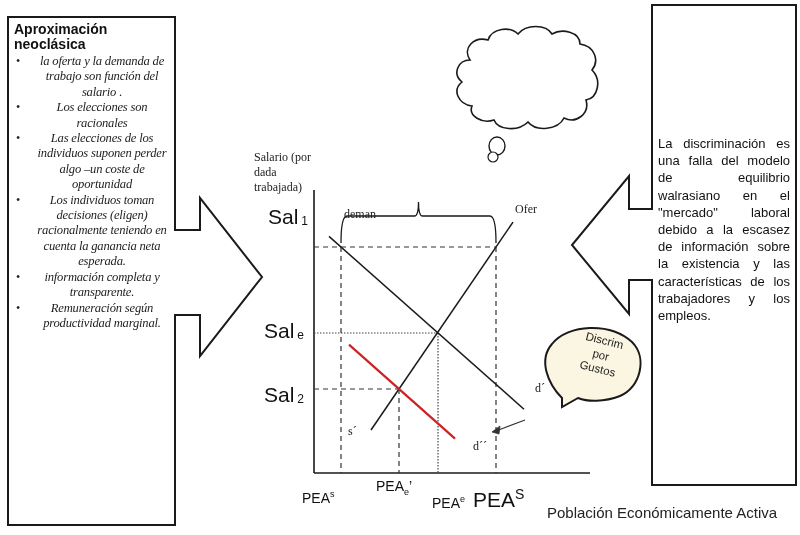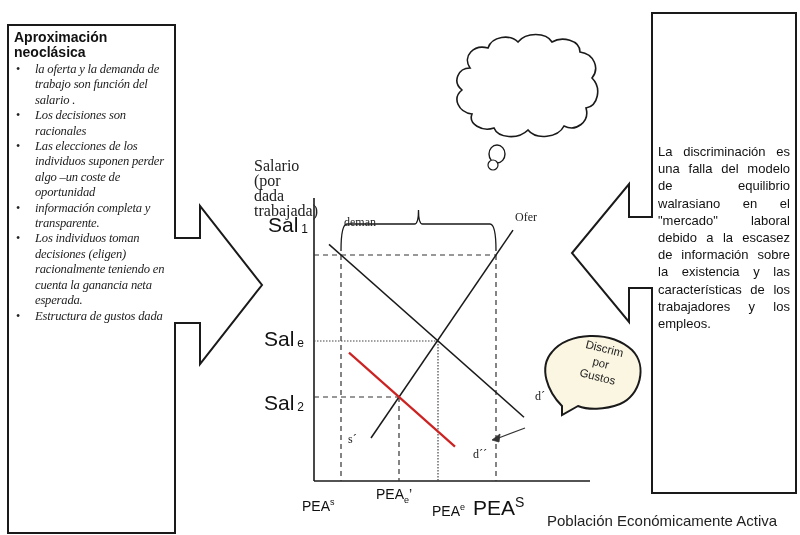--- a/index.html
+++ b/index.html
@@ -1,27 +1,27 @@
 <!DOCTYPE html>
 <html><head>
 <meta charset="utf-8">
 <style>
   html, body { margin: 0; padding: 0; background: #ffffff; }
   body { width: 800px; height: 535px; position: relative; overflow: hidden; font-family: "Liberation Sans", sans-serif; }
-  #stage { position: absolute; left: 0; top: 8px; width: 800px; height: 413px; }
+  #stage { position: absolute; left: 0; top: 0; width: 800px; height: 413px; }
   .abs { position: absolute; }
   .left-box-text { left: 14px; top: 22px; width: 155px; }
   .left-title { font-family: "Liberation Sans", sans-serif; font-weight: bold; font-size: 14px; line-height: 15px; color: #111; margin: 0 0 2px 0; }
   .left-list { list-style: none; margin: 0; padding: 0; }
-  .left-list li { position: relative; padding-left: 21px; font-family: "Liberation Serif", serif; font-style: italic; font-size: 12.6px; line-height: 15.4px; color: #222; letter-spacing: -0.2px; }
+  .left-list li { position: relative; padding-left: 21px; font-family: "Liberation Serif", serif; font-style: italic; font-size: 12.6px; line-height: 15.4px; color: #222; letter-spacing: -0.2px; text-align: center; }
   .left-list li::before { content: "•"; position: absolute; left: 2px; top: 0; font-style: normal; font-size: 12px; }
   .right-text { left: 658px; top: 135px; width: 132px; font-family: "Liberation Sans", sans-serif; font-size: 13px; line-height: 17.2px; color: #111; text-align: justify; text-align-last: left; }
   .cloud-text { left: 483px; top: 70px; width: 115px; text-align: center; font-size: 11px; line-height: 16px; color: #222; }
   .speech-text { left: 566px; top: 333px; width: 70px; text-align: center; font-size: 11.5px; line-height: 14.5px; color: #222; transform: rotate(14deg); transform-origin: center; }
-  .axis-y-label { left: 254px; top: 150px; font-family: "Liberation Serif", serif; font-size: 16px; line-height: 15px; color: #222; width: 72px; }
+  .axis-y-label { left: 254px; top: 150px; font-family: "Liberation Serif", serif; font-size: 12px; line-height: 15px; color: #222; width: 72px; }
   .chart-title { left: 334px; top: 160px; font-size: 16.5px; color: #111; white-space: nowrap; }
   .sal-label { font-size: 21px; color: #111; white-space: nowrap; }
   .sal-label sub { font-size: 12px; vertical-align: baseline; position: relative; top: 1px; margin-left: 3px; }
   .curve-label { font-family: Liberation Serif, serif; font-size: 12px; color: #222; white-space: nowrap; }
   .pea { color: #111; white-space: nowrap; }
   .x-axis-label { left: 547px; top: 504px; font-size: 15px; color: #222; white-space: nowrap; }
 </style>
 </head>
 <body>
 
@@ -71,25 +71,25 @@
         <path d="M 341 243 Q 341 216 347 216 L 414.5 216 Q 418.5 216 418.5 202 Q 418.5 216 422.5 216 L 490 216 Q 496 216 496 243" fill="none" stroke="#1a1a1a" stroke-width="1.3"></path>
         <line x1="525" y1="420" x2="496" y2="431" stroke="#333" stroke-width="1.2"></line>
         <path d="M 492 432 L 500 426 L 499 434 Z" fill="#333" stroke="#333" stroke-width="0.8"></path>
       </g>
   </svg>
 
   <div class="abs left-box-text">
     <div class="left-title">Aproximación neoclásica</div>
     <ul class="left-list">
       <li>la oferta y la demanda de trabajo son función del salario .</li>
-      <li>Los decisiones son racionales</li>
+      <li>Los elecciones son racionales</li>
       <li>Las elecciones de los individuos suponen perder algo –un coste de oportunidad</li>
+      <li>Los individuos toman decisiones (eligen) racionalmente teniendo en cuenta la ganancia neta esperada.</li>
       <li>información completa y transparente.</li>
-      <li>Los individuos toman decisiones (eligen) racionalmente teniendo en cuenta la ganancia neta esperada.</li>
-      <li>Estructura de gustos dada</li>
+      <li>Remuneración según productividad marginal.</li>
     </ul>
   </div>
 
   <div class="abs right-text">La discriminación es una  falla del modelo de equilibrio walrasiano en el "mercado" laboral debido a la escasez de información sobre la existencia y las características de los trabajadores y los empleos.</div>
 
 
   <div class="abs speech-text">
     <div>Discrim</div>
     <div>por</div>
     <div>Gustos</div>

